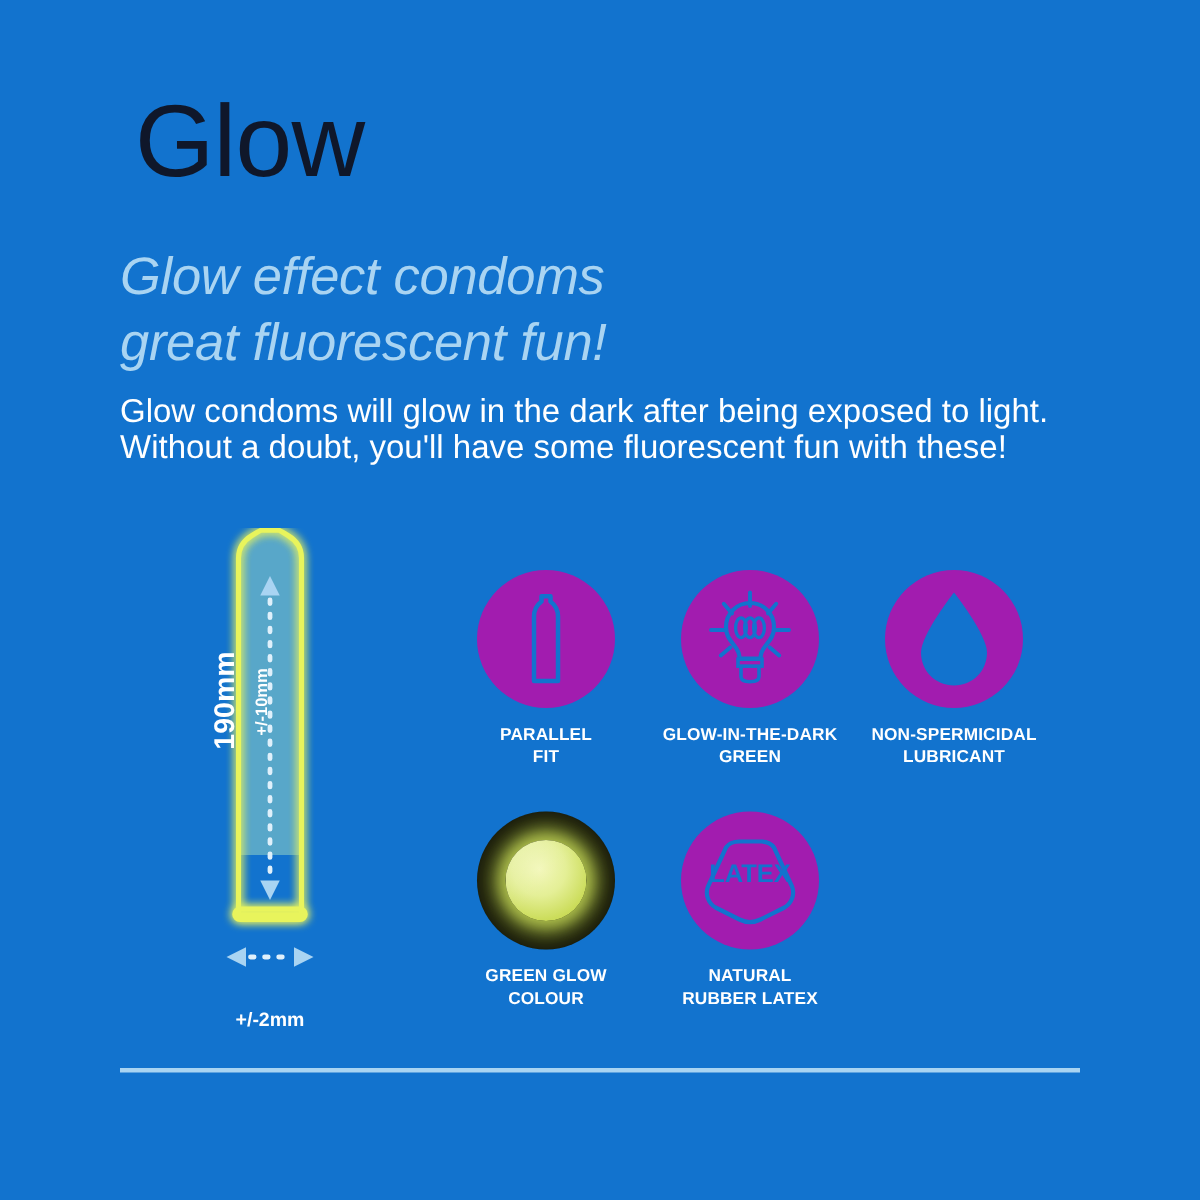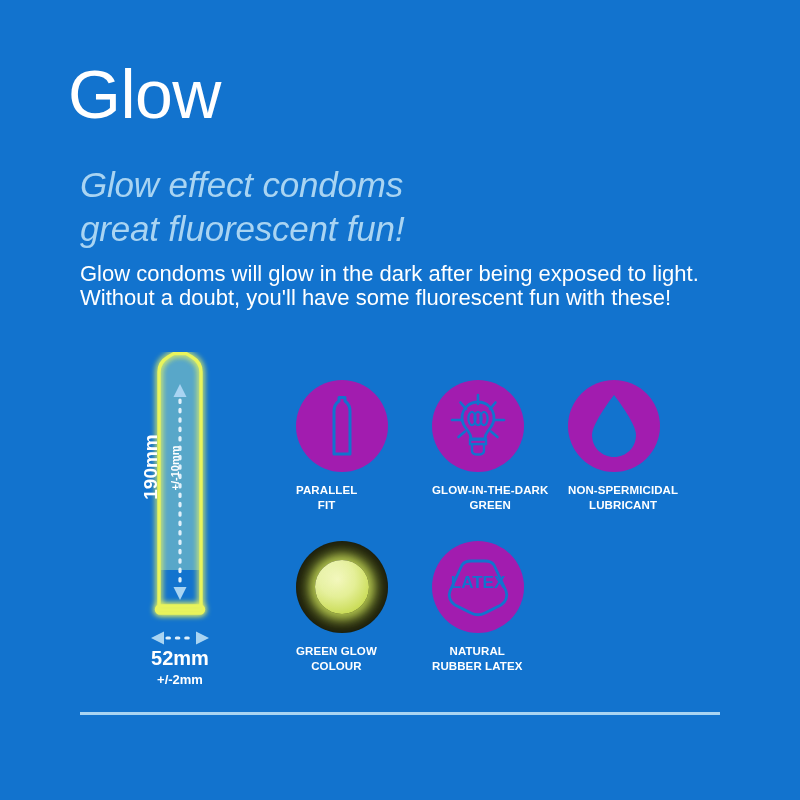--- a/index.html
+++ b/index.html
@@ -18,26 +18,26 @@
   .page {
     position: relative;
     width: 800px;
     height: 800px;
     background: #1273ce;
   }
 
   
   .title {
     position: absolute;
-    left: 68px;
+    left: 90px;
     top: 57px;
     font-size: 68px;
     line-height: 74px;
     font-weight: 400;
-    color: #ffffff;
+    color: #0f172a;
     letter-spacing: -0.5px;
   }
 
   .subtitle {
     position: absolute;
     left: 80px;
     top: 163px;
     font-size: 35px;
     line-height: 44px;
     font-weight: 400;
@@ -132,21 +132,21 @@
   }
   .feat-row {
     display: flex;
     flex-direction: row;
   }
   .feat-row.row2 { margin-top: 28px; }
   .feat {
     width: 136px;
     display: flex;
     flex-direction: column;
-    align-items: flex-start;
+    align-items: center;
   }
   .feat-circle {
     width: 92px;
     height: 92px;
     border-radius: 50%;
     background: #a21caf;
     display: flex;
     align-items: center;
     justify-content: center;
     overflow: hidden;
@@ -244,21 +244,20 @@
         <polygon points="41,286 54,279.5 54,292.5" fill="#a9d4f2"></polygon>
         <line x1="57" y1="286" x2="83" y2="286" stroke="#dff0fb" stroke-width="3.2" stroke-dasharray="2.4 7" stroke-linecap="round"></line>
         <polygon points="99,286 86,279.5 86,292.5" fill="#a9d4f2"></polygon>
       </g>
     </svg>
 
     <div class="vlabel-wrap">
       <div class="vlabel-main">190mm</div>
       <div class="vlabel-tol">+/-10mm</div>
     </div>
-    <div class="hlabel-main">52mm</div>
     <div class="hlabel-tol">+/-2mm</div>
   </div>
 
   <div class="features">
 
     <div class="feat-row row1">
 
       <div class="feat">
         <div class="feat-circle">
           <svg width="56" height="62" viewBox="0 0 56 62">

